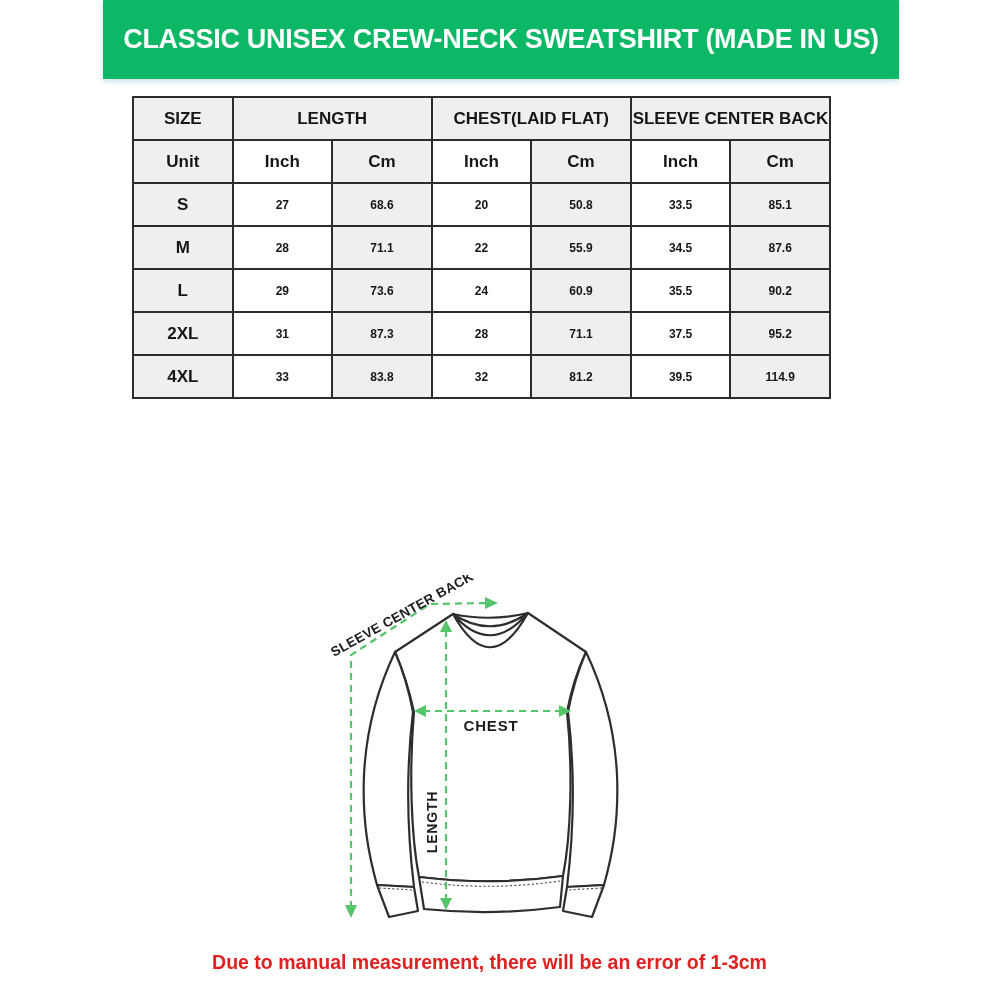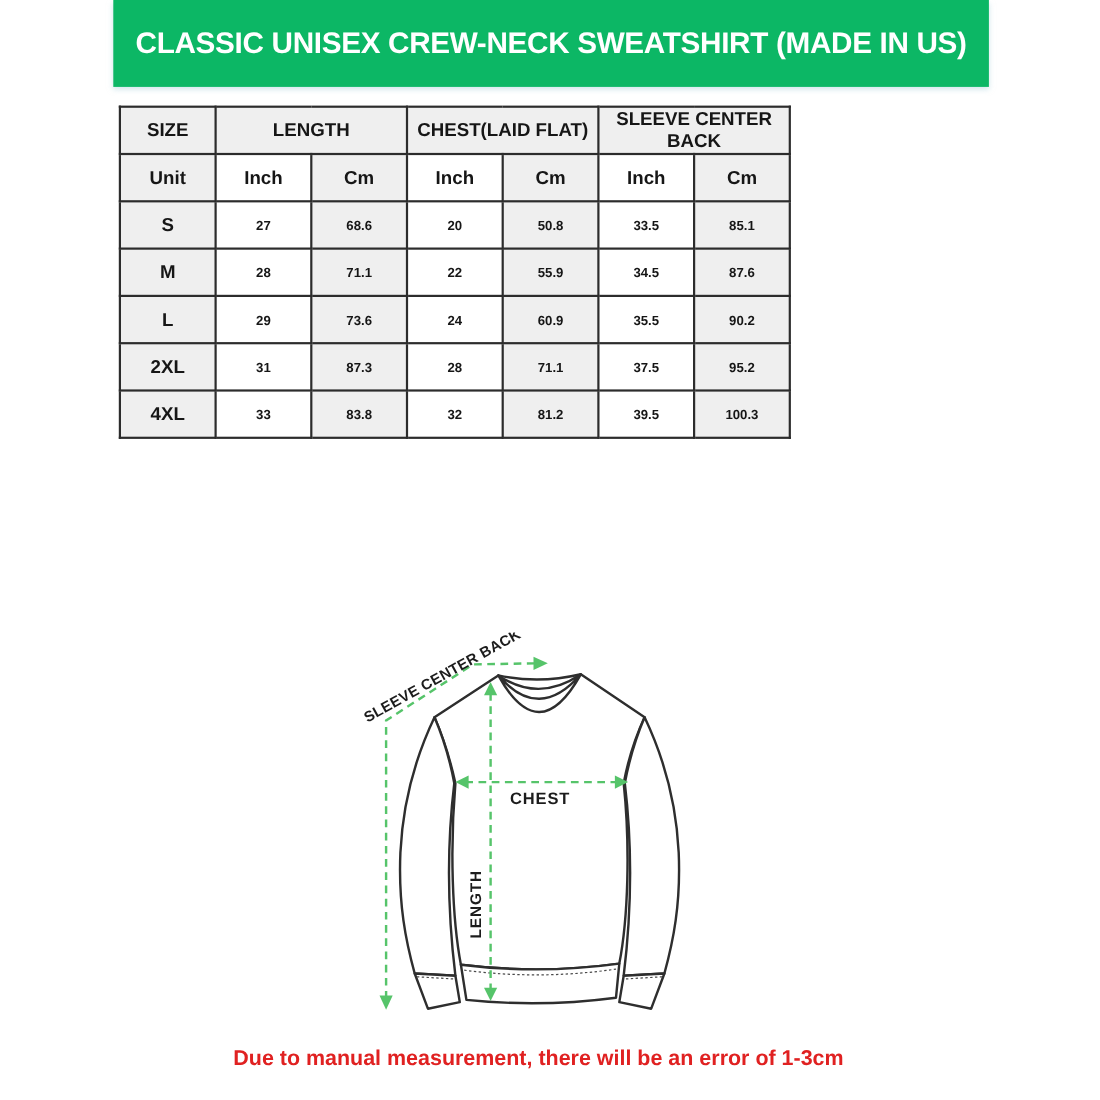--- a/index.html
+++ b/index.html
@@ -11,21 +11,21 @@
     position:absolute;left:103px;top:0;width:796px;height:79px;
     background:var(--banner-green,#0cb765);
     display:flex;align-items:center;justify-content:center;
     box-shadow:0 3px 5px rgba(170,210,220,.55);
   }
   .banner h1{
     margin:0;color:#ffffff;font-size:27px;font-weight:700;
     letter-spacing:-0.3px;white-space:nowrap;
   }
   table.size-table{
-    position:absolute;left:108px;top:96px;width:611px;
+    position:absolute;left:132px;top:96px;width:699px;
     border-collapse:collapse;table-layout:fixed;
   }
   table.size-table th, table.size-table td{
     border:2px solid var(--border-col,#2c2c2c);
     height:41px;text-align:center;vertical-align:middle;
     padding:0;color:#161616;background:#ffffff;
   }
   table.size-table th{font-size:17px;font-weight:700;}
   td.size-cell{font-size:17px;font-weight:700;}
   td.value-cell{font-size:12px;font-weight:700;}
@@ -113,21 +113,21 @@
         <td class="value-cell white">37.5</td>
         <td class="value-cell gray">95.2</td>
       </tr>
       <tr>
         <td class="size-cell gray">4XL</td>
         <td class="value-cell white">33</td>
         <td class="value-cell gray">83.8</td>
         <td class="value-cell white">32</td>
         <td class="value-cell gray">81.2</td>
         <td class="value-cell white">39.5</td>
-        <td class="value-cell gray">100.3</td>
+        <td class="value-cell gray">114.9</td>
       </tr>
     </tbody>
 </table>
 
 <svg class="diagram" width="440" height="370" viewBox="280 575 440 370" xmlns="http://www.w3.org/2000/svg">
 
   <path class="garment" d="M 453,614 Q 490,622 528,613 L 586,652 Q 573,680 567,712 C 573,770 571,835 563,876 Q 491,886 419,877 C 411,835 409,770 414,712 Q 407,680 395,652 Z"></path>
 
   <path class="garment" d="M 419,877 Q 491,886 563,876 L 560,907 Q 492,916 424,909 Z"></path>
   <path class="stitch" d="M 422,882 Q 491,891 560,881"></path>

